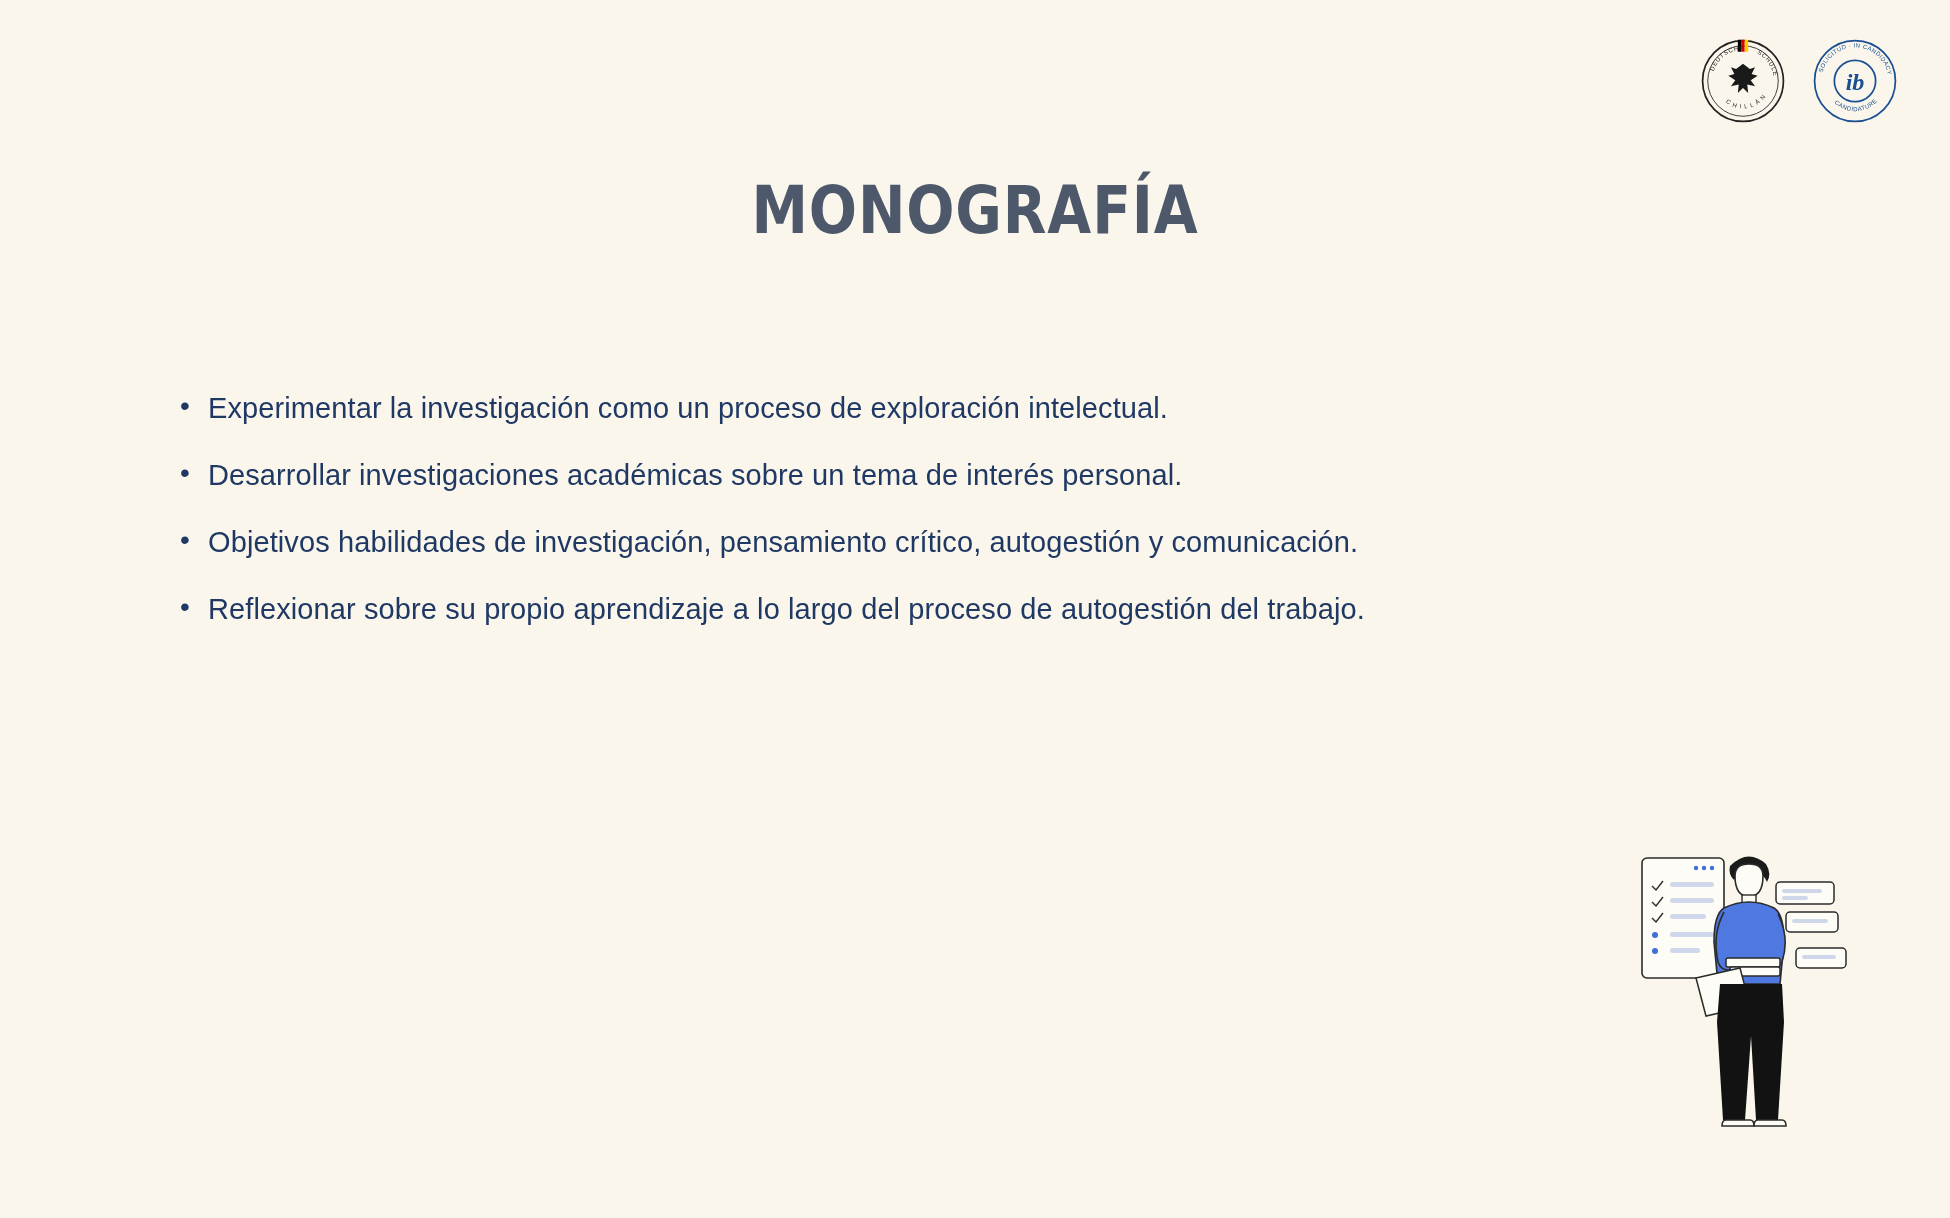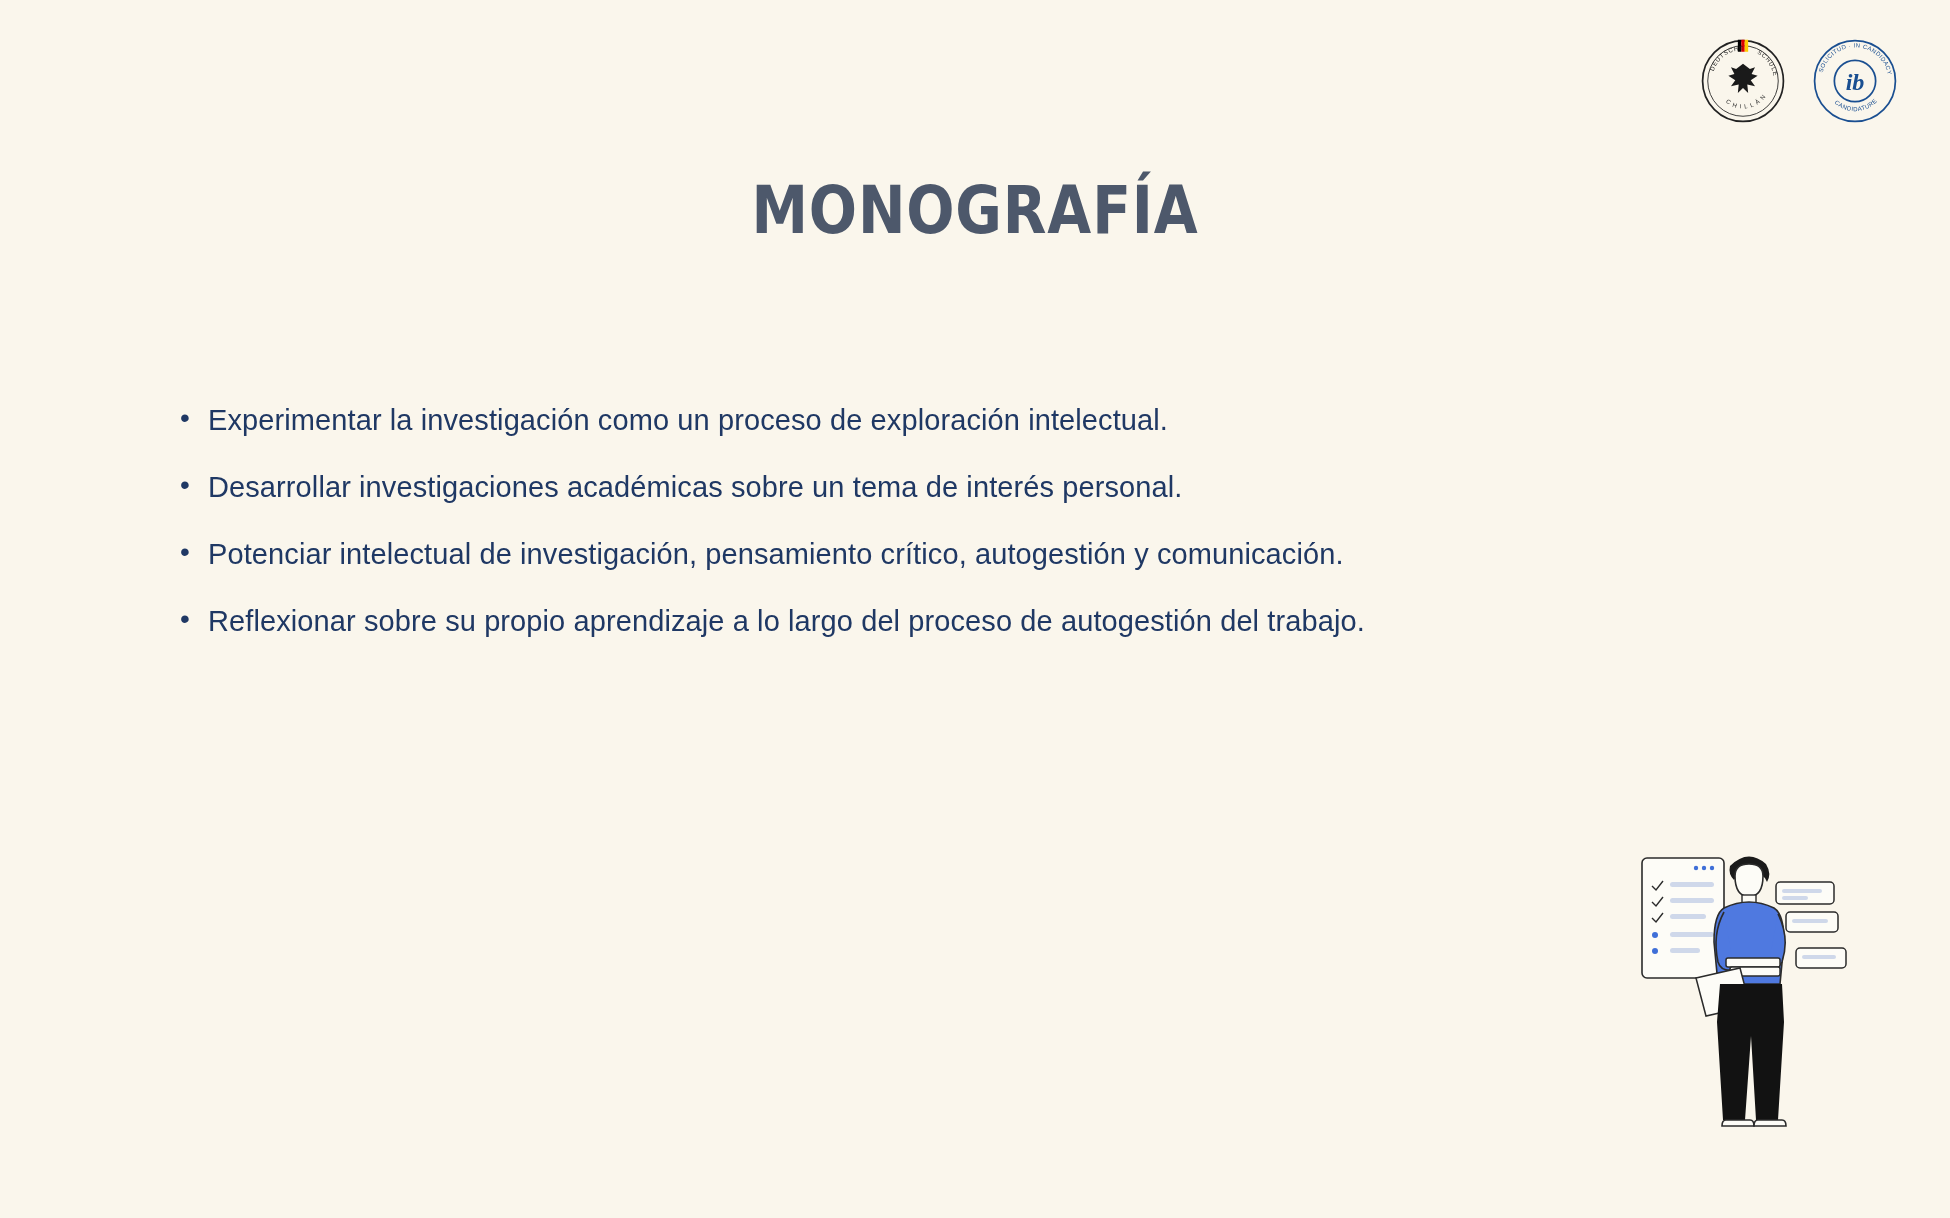--- a/index.html
+++ b/index.html
@@ -73,21 +73,21 @@
   ul.bullets {
     list-style: none;
     margin: 0;
     padding: 0 0 0 60px;
   }
   ul.bullets li {
     position: relative;
     font-size: 29px;
     line-height: 1.28;
     color: #1f3864;
-    margin: 12px 0 30px 0;
+    margin: 0 0 30px 0;
     padding-left: 28px;
     letter-spacing: 0.1px;
   }
   ul.bullets li::before {
     content: "\2022";
     position: absolute;
     left: 0;
     top: -2px;
     font-size: 28px;
     color: #1f3864;
@@ -169,21 +169,21 @@
     </div>
 
   </div>
 
   <div class="title">MONOGRAFÍA</div>
 
   <div class="content">
     <ul class="bullets">
       <li>Experimentar la investigación como un proceso de exploración intelectual.</li>
       <li>Desarrollar investigaciones académicas sobre un tema de interés personal.</li>
-      <li>Potenciar intelectual de investigación, pensamiento crítico, autogestión y comunicación.</li>
+      <li>Objetivos habilidades de investigación, pensamiento crítico, autogestión y comunicación.</li>
       <li>Reflexionar sobre su propio aprendizaje a lo largo del proceso de autogestión del trabajo.</li>
     </ul>
   </div>
 
   <div class="illustration">
     <svg viewBox="0 0 260 350" width="260" height="350" aria-hidden="true">
 
       <rect x="4" y="20" width="82" height="120" rx="5" fill="#fdfcf7" stroke="#2b2b2b" stroke-width="1.6"></rect>
       <circle cx="58" cy="30" r="2.2" fill="#3f6fd8"></circle>
       <circle cx="66" cy="30" r="2.2" fill="#3f6fd8"></circle>

